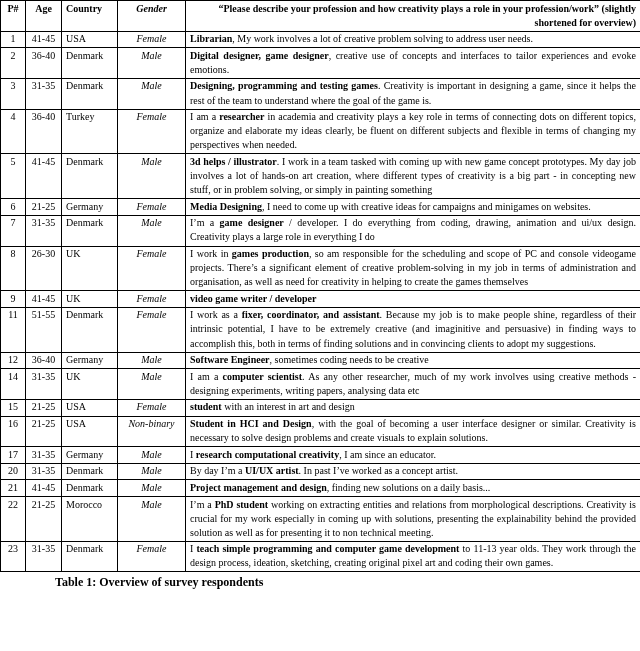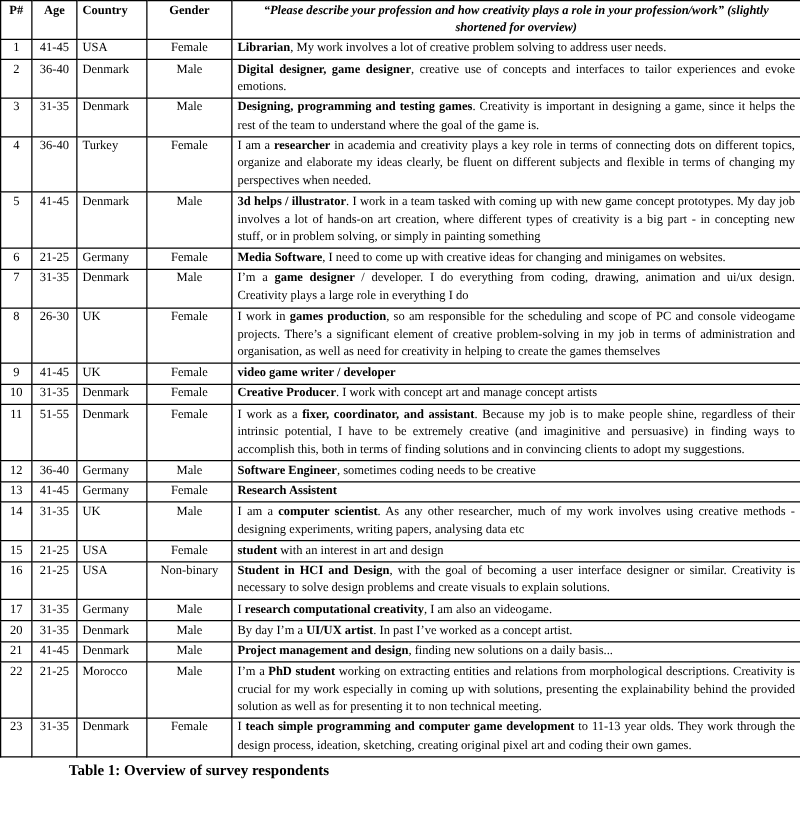--- a/index.html
+++ b/index.html
@@ -30,25 +30,25 @@
     font-size: 10px;
     line-height: 14.1px;
     padding: 0.5px 4px 1px 4px;
     overflow: hidden;
   }
   table.survey tbody tr:last-child td {
     border-bottom: 1.5px solid #000000;
   }
   th { font-weight: bold; text-align: center; }
   th.c-country { text-align: left; }
-  th.c-desc { text-align: center; font-style: italic; }
+  th.c-desc { text-align: right; }
   .c-p { text-align: center; padding-left: 1px; padding-right: 1px; }
   .c-age { text-align: center; padding-left: 1px; padding-right: 1px; margin-top: 20px; }
   .c-country { text-align: left; margin-top: 21px; }
-  .c-gender { text-align: center; }
+  .c-gender { text-align: center; font-style: italic; }
   td.c-desc { text-align: justify; }
   .bold { font-weight: bold; }
   .reg { font-weight: normal; }
   .caption {
     font-weight: bold;
     font-size: 12px;
     line-height: 15px;
     margin: 3px 0 0 55px;
   }
 </style>
@@ -107,21 +107,21 @@
           <td class="c-age">41-45</td>
           <td class="c-country">Denmark</td>
           <td class="c-gender">Male</td>
           <td class="c-desc"><span class="bold">3d helps / illustrator</span><span class="reg">. I work in a team tasked with coming up with new game concept prototypes. My day job involves a lot of hands-on art creation, where different types of creativity is a big part - in concepting new stuff, or in problem solving, or simply in painting something</span></td>
         </tr>
         <tr>
           <td class="c-p">6</td>
           <td class="c-age">21-25</td>
           <td class="c-country">Germany</td>
           <td class="c-gender">Female</td>
-          <td class="c-desc"><span class="bold">Media Software</span><span class="reg">, I need to come up with creative ideas for changing and minigames on websites.</span></td>
+          <td class="c-desc"><span class="bold">Media Designing</span><span class="reg">, I need to come up with creative ideas for campaigns and minigames on websites.</span></td>
         </tr>
         <tr>
           <td class="c-p">7</td>
           <td class="c-age">31-35</td>
           <td class="c-country">Denmark</td>
           <td class="c-gender">Male</td>
           <td class="c-desc"><span class="reg">I’m a </span><span class="bold">game designer</span><span class="reg"> / developer. I do everything from coding, drawing, animation and ui/ux design. Creativity plays a large role in everything I do</span></td>
         </tr>
         <tr>
           <td class="c-p">8</td>
@@ -131,48 +131,34 @@
           <td class="c-desc"><span class="reg">I work in </span><span class="bold">games production</span><span class="reg">, so am responsible for the scheduling and scope of PC and console videogame projects. There’s a significant element of creative problem-solving in my job in terms of administration and organisation, as well as need for creativity in helping to create the games themselves</span></td>
         </tr>
         <tr>
           <td class="c-p">9</td>
           <td class="c-age">41-45</td>
           <td class="c-country">UK</td>
           <td class="c-gender">Female</td>
           <td class="c-desc"><span class="bold">video game writer / developer</span></td>
         </tr>
         <tr>
-          <td class="c-p">10</td>
-          <td class="c-age">31-35</td>
-          <td class="c-country">Denmark</td>
-          <td class="c-gender">Female</td>
-          <td class="c-desc"><span class="bold">Creative Producer</span><span class="reg">. I work with concept art and manage concept artists</span></td>
-        </tr>
-        <tr>
           <td class="c-p">11</td>
           <td class="c-age">51-55</td>
           <td class="c-country">Denmark</td>
           <td class="c-gender">Female</td>
           <td class="c-desc"><span class="reg">I work as a </span><span class="bold">fixer, coordinator, and assistant</span><span class="reg">. Because my job is to make people shine, regardless of their intrinsic potential, I have to be extremely creative (and imaginitive and persuasive) in finding ways to accomplish this, both in terms of finding solutions and in convincing clients to adopt my suggestions.</span></td>
         </tr>
         <tr>
           <td class="c-p">12</td>
           <td class="c-age">36-40</td>
           <td class="c-country">Germany</td>
           <td class="c-gender">Male</td>
           <td class="c-desc"><span class="bold">Software Engineer</span><span class="reg">, sometimes coding needs to be creative</span></td>
         </tr>
         <tr>
-          <td class="c-p">13</td>
-          <td class="c-age">41-45</td>
-          <td class="c-country">Germany</td>
-          <td class="c-gender">Female</td>
-          <td class="c-desc"><span class="bold">Research Assistent</span></td>
-        </tr>
-        <tr>
           <td class="c-p">14</td>
           <td class="c-age">31-35</td>
           <td class="c-country">UK</td>
           <td class="c-gender">Male</td>
           <td class="c-desc"><span class="reg">I am a </span><span class="bold">computer scientist</span><span class="reg">. As any other researcher, much of my work involves using creative methods - designing experiments, writing papers, analysing data etc</span></td>
         </tr>
         <tr>
           <td class="c-p">15</td>
           <td class="c-age">21-25</td>
           <td class="c-country">USA</td>
@@ -184,21 +170,21 @@
           <td class="c-age">21-25</td>
           <td class="c-country">USA</td>
           <td class="c-gender">Non-binary</td>
           <td class="c-desc"><span class="bold">Student in HCI and Design</span><span class="reg">, with the goal of becoming a user interface designer or similar. Creativity is necessary to solve design problems and create visuals to explain solutions.</span></td>
         </tr>
         <tr>
           <td class="c-p">17</td>
           <td class="c-age">31-35</td>
           <td class="c-country">Germany</td>
           <td class="c-gender">Male</td>
-          <td class="c-desc"><span class="reg">I </span><span class="bold">research computational creativity</span><span class="reg">, I am also an videogame.</span></td>
+          <td class="c-desc"><span class="reg">I </span><span class="bold">research computational creativity</span><span class="reg">, I am since an educator.</span></td>
         </tr>
         <tr>
           <td class="c-p">20</td>
           <td class="c-age">31-35</td>
           <td class="c-country">Denmark</td>
           <td class="c-gender">Male</td>
           <td class="c-desc"><span class="reg">By day I’m a </span><span class="bold">UI/UX artist</span><span class="reg">. In past I’ve worked as a concept artist.</span></td>
         </tr>
         <tr>
           <td class="c-p">21</td>

